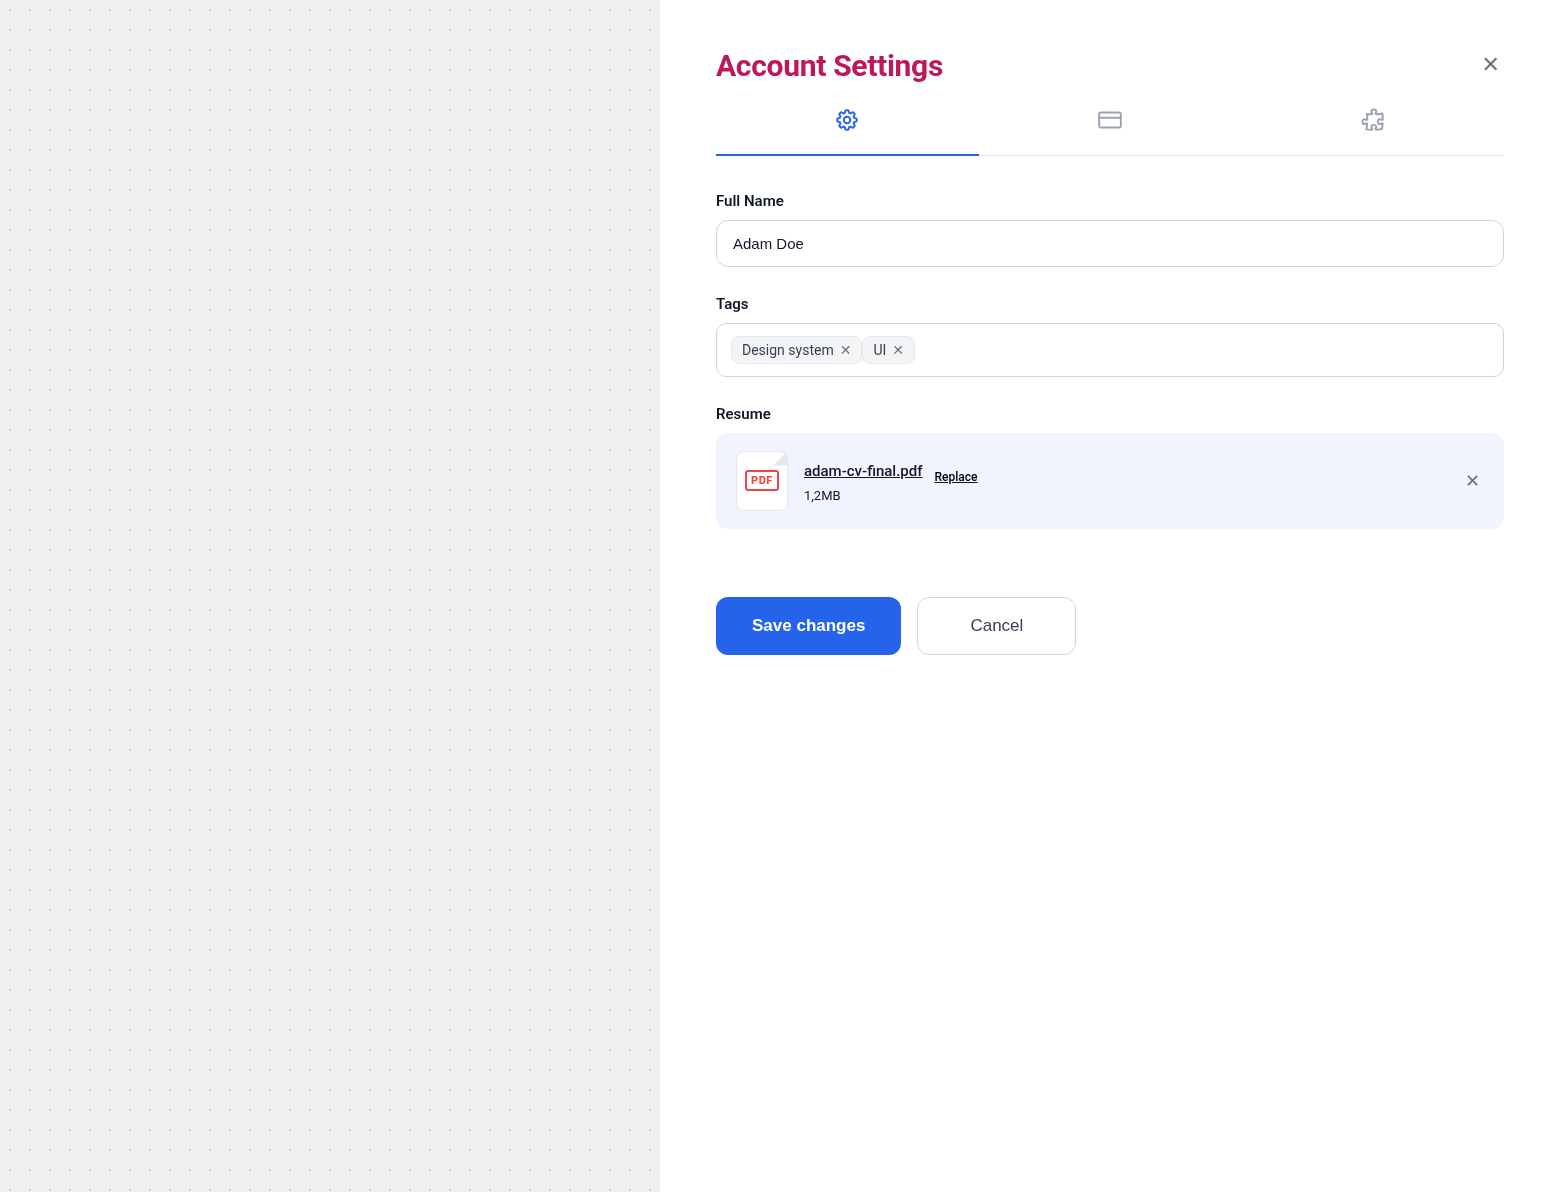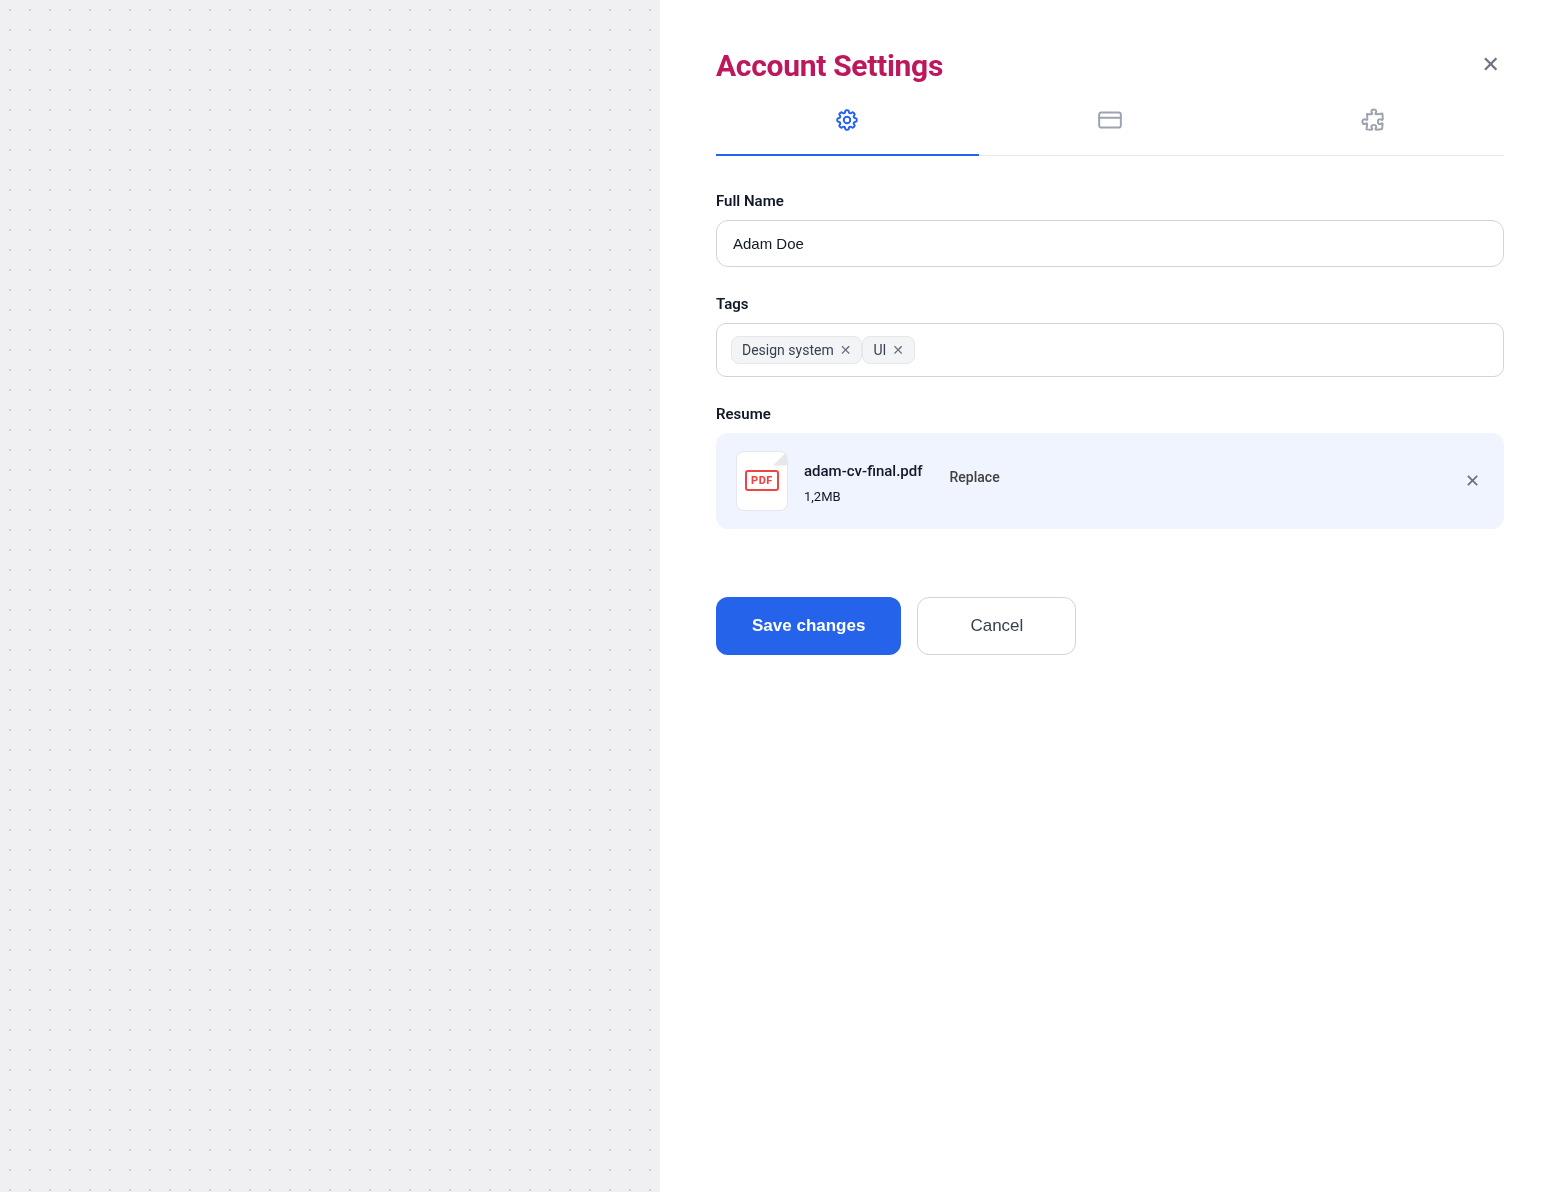--- a/index.html
+++ b/index.html
@@ -226,27 +226,28 @@
     .resume-info {
       flex: 1;
     }
 
     .resume-filename {
       font-size: 15px;
       font-weight: 500;
       color: #111827;
       display: flex;
       align-items: center;
-      gap: 27px;
+      gap: 12px;
       margin-bottom: 4px;
+      text-decoration: underline;
     }
 
     .replace-link {
-      font-size: 14px;
-      color: #404040;
+      font-size: 12px;
+      color: #000000;
       cursor: pointer;
       font-weight: 500;
       text-decoration: none;
       margin-top: 12px;
     }
 
     .resume-size {
       font-size: 13px;
       color: #0f172a;
     }

